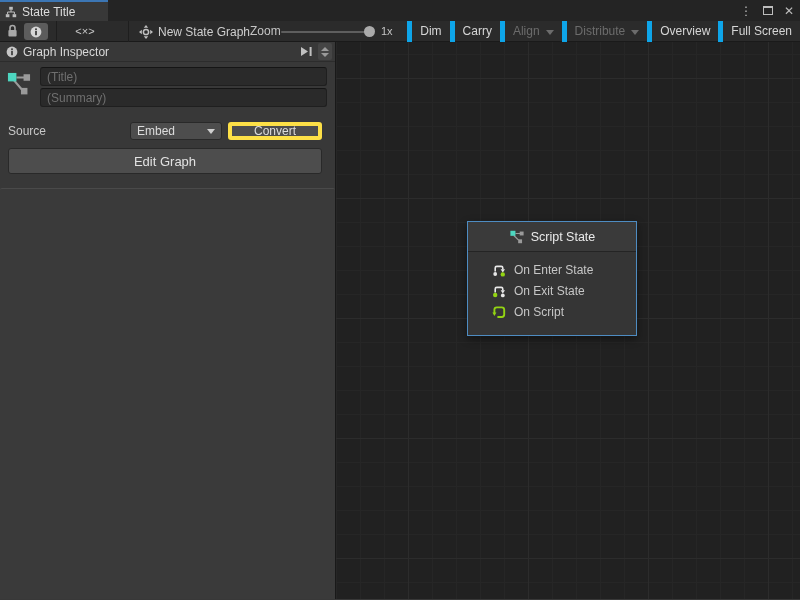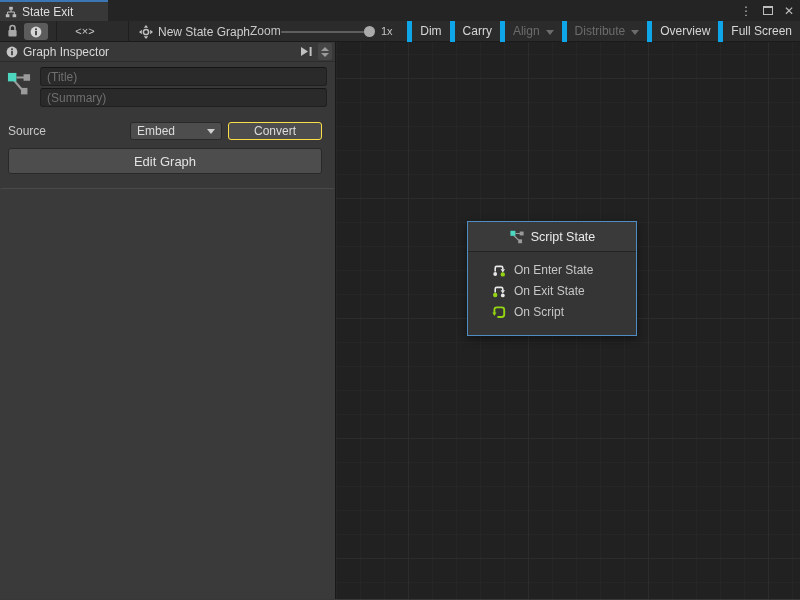--- a/index.html
+++ b/index.html
@@ -62,21 +62,21 @@
     border-top-color:#151515; border-radius:3px; color:#B8B8B8; font-size:12px;
     padding:0 6px; outline:none; font-family:"Liberation Sans", sans-serif; }
   .insp-input::placeholder { color:#6F6F6F; opacity:1; }
   .source-row { position:relative; margin-top:15px; height:18px; }
   .source-label { position:absolute; left:8px; top:2px; font-size:12px; color:#C8C8C8; }
   .dropdown { position:absolute; left:130px; top:0; width:92px; height:18px; background:#4D4D4D;
     border:1px solid #292929; border-radius:3px; display:flex; align-items:center;
     padding:0 6px; font-size:12px; color:#DCDCDC; }
   .dropdown .dd-arrow { margin-left:auto; }
   .convert-btn { position:absolute; left:228px; top:0; width:94px; height:18px; background:#4D4D4D;
-    border:1px solid #fde047; border-radius:3px; font-size:12px; color:#DCDCDC;
+    border:4px solid #fde047; border-radius:3px; font-size:12px; color:#DCDCDC;
     display:flex; align-items:center; justify-content:center; }
   .edit-graph-btn { margin:8px 13px 0 8px; height:26px; background:#4D4D4D;
     border:1px solid #292929; border-radius:3px; font-size:13px; color:#E2E2E2;
     display:flex; align-items:center; justify-content:center; }
   .lower-section { margin-top:14px; flex:1; border-top:1px solid #4A4A4A;
     border-top-left-radius:2px; border-top-right-radius:2px; background:#3A3A3A; }
 
   
   .canvas { flex:1; position:relative; background-color:#212121;
     background-image:
@@ -103,21 +103,21 @@
 <div class="tabbar">
   <div class="tab">
     <span>
       <svg width="12" height="12" viewBox="0 0 12 12">
         <rect x="4.2" y="0.8" width="3.6" height="3" fill="#BDBDBD"></rect>
         <rect x="0.8" y="8.2" width="3.6" height="3" fill="#BDBDBD"></rect>
         <rect x="7.6" y="8.2" width="3.6" height="3" fill="#BDBDBD"></rect>
         <path d="M6,3.8 V6 M2.6,8.2 V6 H9.4 V8.2" stroke="#BDBDBD" stroke-width="1" fill="none"></path>
       </svg>
     </span>
-    <span>State Exit</span>
+    <span>State Title</span>
   </div>
   <div class="win-controls">
     <span class="wc-glyph">⋮</span>
     <span class="wc-max"></span>
     <span class="wc-glyph">✕</span>
   </div>
 </div>
 
 <div class="toolbar">
   <span class="lock">

